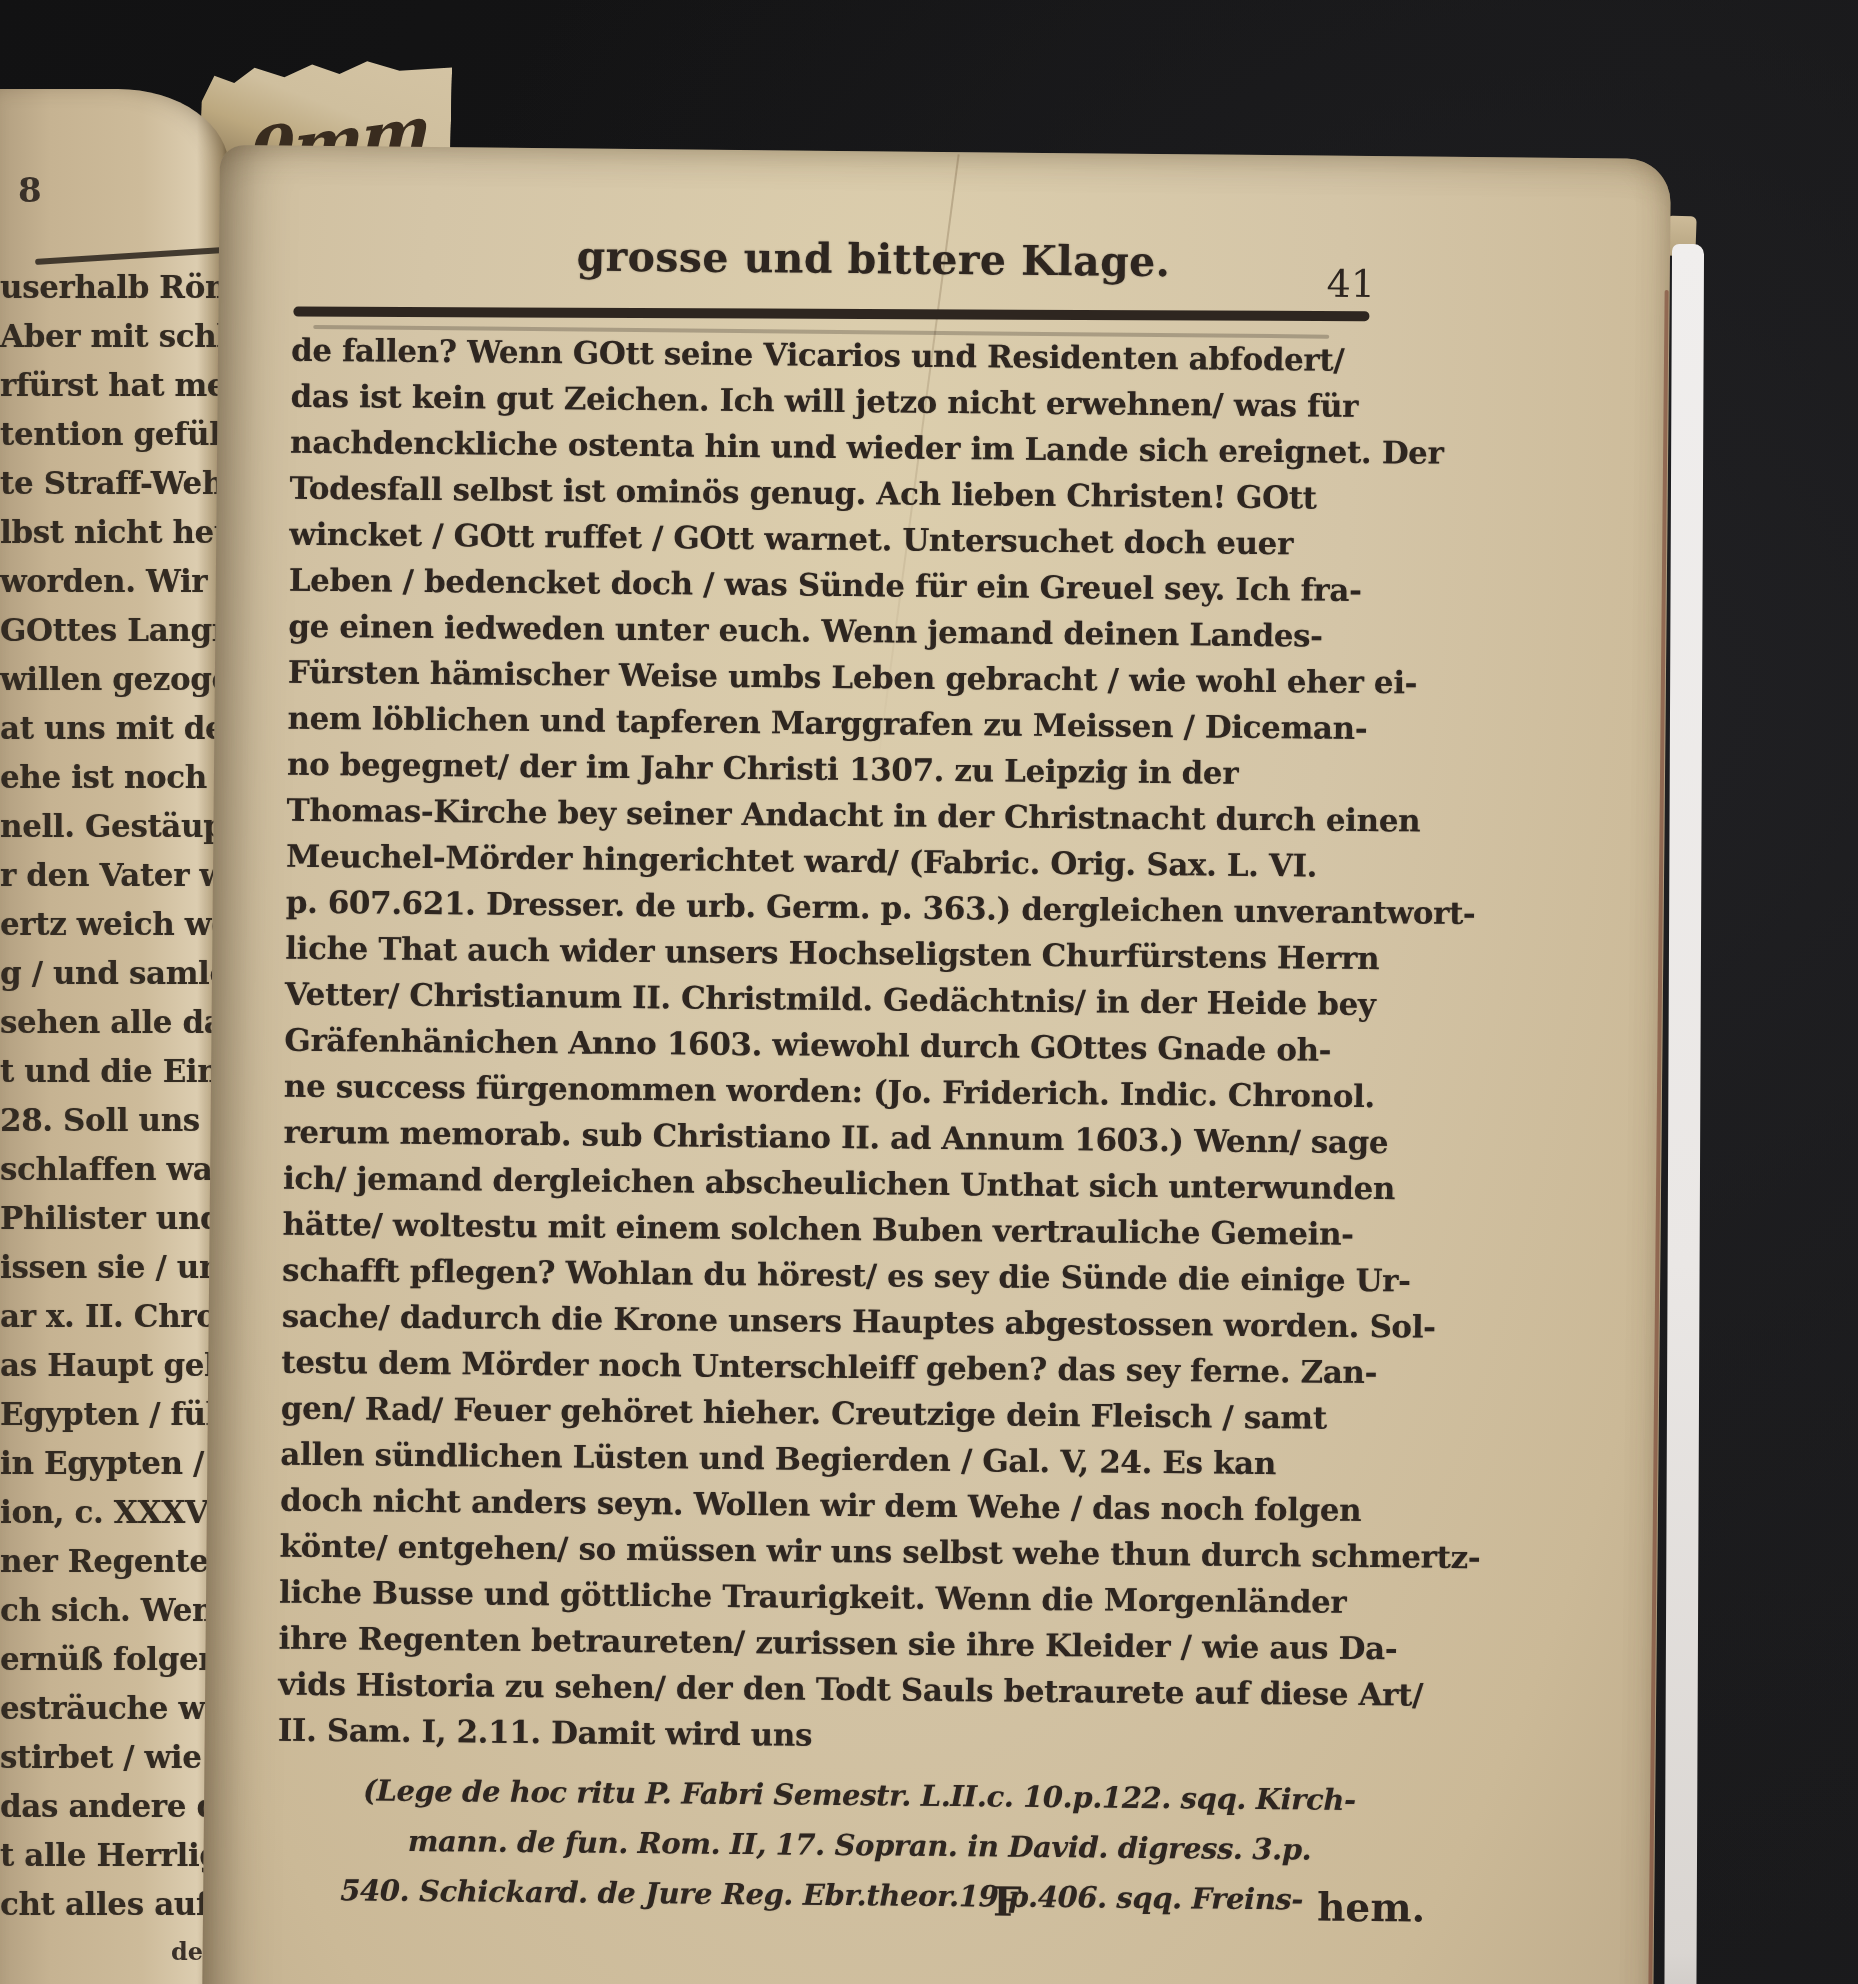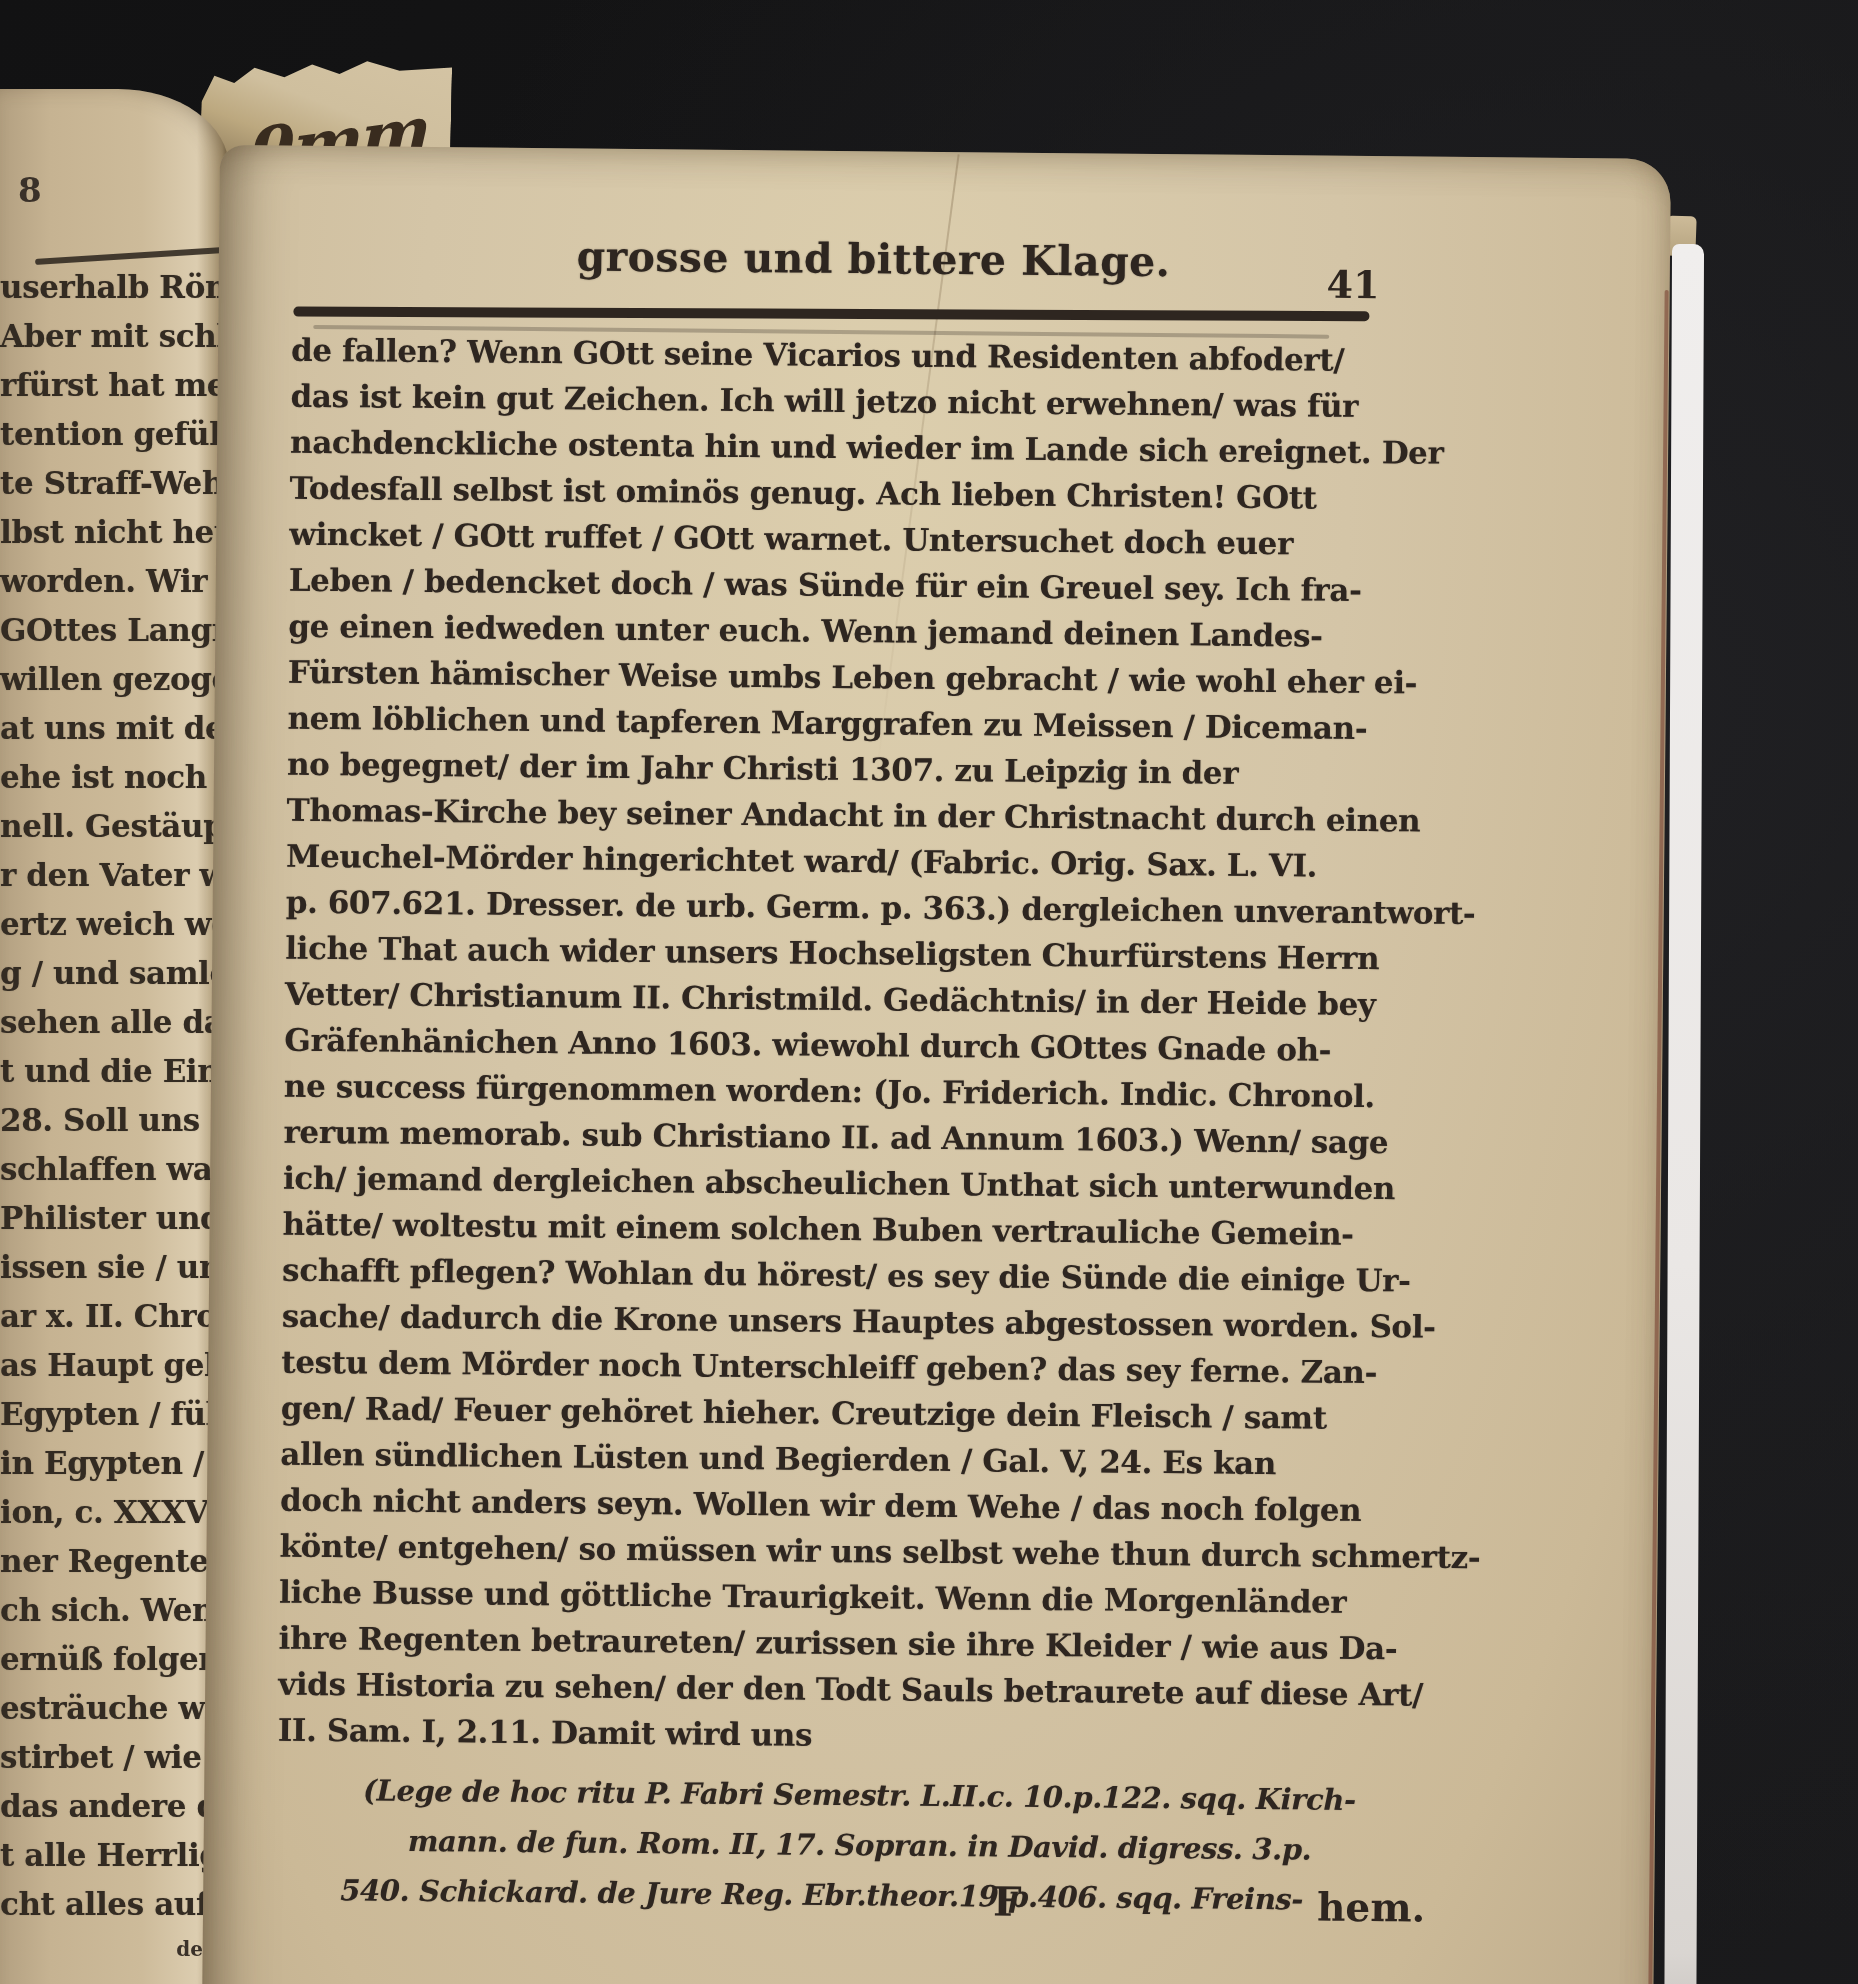--- a/index.html
+++ b/index.html
@@ -20,21 +20,21 @@
     overflow:hidden;
   }
   .left-pagenum{position:absolute;left:18px;top:81px;font-size:34px;font-weight:700;color:#3a3129;}
   .left-rule{position:absolute;left:35px;right:5.6px;top:164px;height:6px;background:#332b22;border-radius:3.2px;transform:rotate(-3.6deg);opacity:.9;}
   .left-lines{position:absolute;left:0;top:174px;width:222px;padding-right:6.4px;text-align:right;}
   .left-lines .line{
     white-space:nowrap;overflow:visible;height:49px;line-height:49px;
     font-size:31px;font-weight:700;color:#332b22;letter-spacing:-0.4px;
     text-shadow:0 0 1.2px rgba(51,43,34,.35);
   }
-  .left-catchword{position:absolute;right:26px;top:1848px;font-size:20px;font-weight:700;color:#3a3129;}
+  .left-catchword{position:absolute;right:26px;top:1848px;font-size:24px;font-weight:700;color:#3a3129;}
   
   .bookmark{
     position:absolute;left:200px;top:56px;width:250px;height:222px;z-index:1;
     background:linear-gradient(200deg,#d4c4a4 0%, #cfbf9e 30%, #bca87f 46%, #93805f 62%, #887659 100%);
     clip-path:polygon(0 22%, 5% 10%, 13% 13%, 21% 6%, 33% 10%, 44% 4%, 55% 8%, 66% 2%, 79% 6%, 100% 4%, 100% 100%, 0 100%);
     transform:rotate(1.2deg);
   }
   .bookmark-mark{
     position:absolute;left:48px;top:46px;
     font-size:67px;font-style:italic;font-weight:700;color:#392c1f;
@@ -74,21 +74,21 @@
   .fore-edge-red{
     position:absolute;right:0.8px;top:131px;width:4px;height:1739px;
     background:#6e2f23;opacity:.5;border-radius:2.4px;
   }
   .running-head{
     position:absolute;left:198px;top:84px;width:913px;text-align:center;
     font-size:41px;font-weight:700;letter-spacing:0.4px;
     text-shadow:0 0 1.6px rgba(46,38,32,.45);
   }
   .page-number{
-    position:absolute;left:1108px;top:106px;font-size:38px;font-weight:700;
+    position:absolute;left:1108px;top:106px;font-size:38px;font-weight:400;
   }
   .head-rule{position:absolute;left:75px;width:1076px;top:158px;height:9.5px;background:#2e2620;border-radius:4.8px;transform:rotate(-.3deg);}
   .head-rule-echo{position:absolute;left:95px;width:1016px;top:179px;height:3.6px;background:#2e2620;opacity:.28;border-radius:2.4px;}
   .body-lines{position:absolute;left:73px;top:181px;width:1088px;}
   .body-lines .line{
     white-space:nowrap;height:46px;line-height:46px;
     font-size:31px;font-weight:700;letter-spacing:-0.4px;
     text-shadow:0 0 1.2px rgba(46,38,32,.38);
   }
   .footnote{position:absolute;left:137px;top:1619px;width:1032px;}

